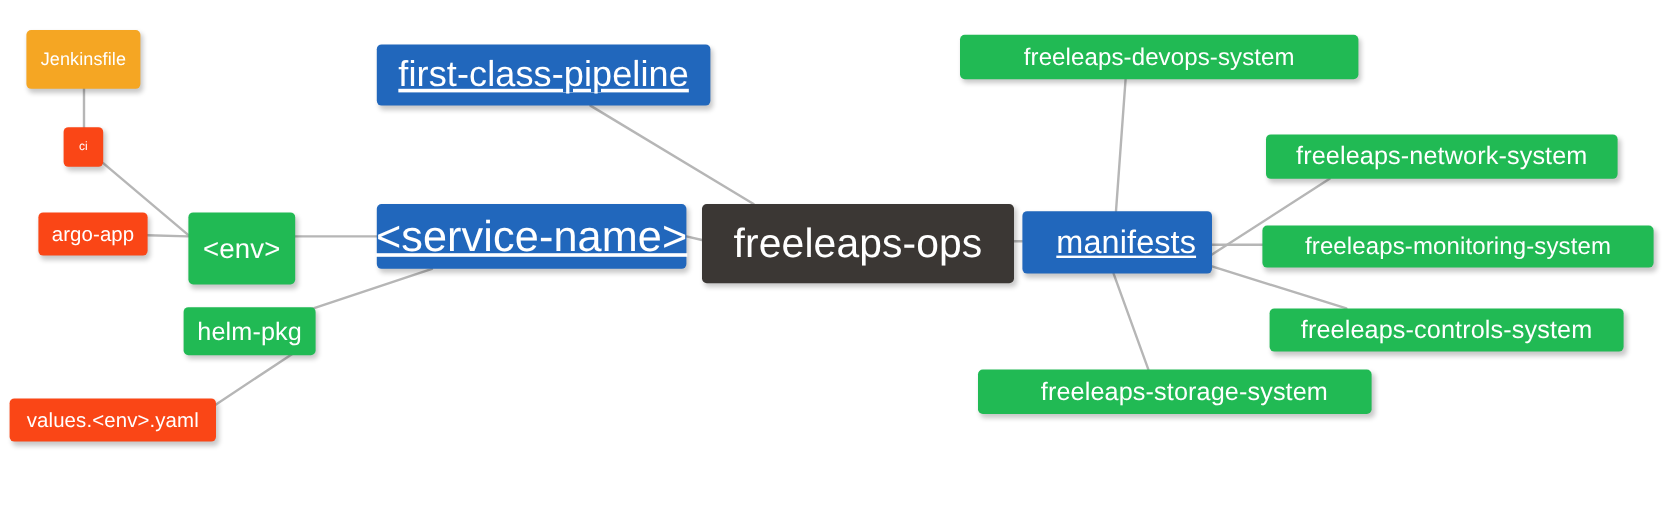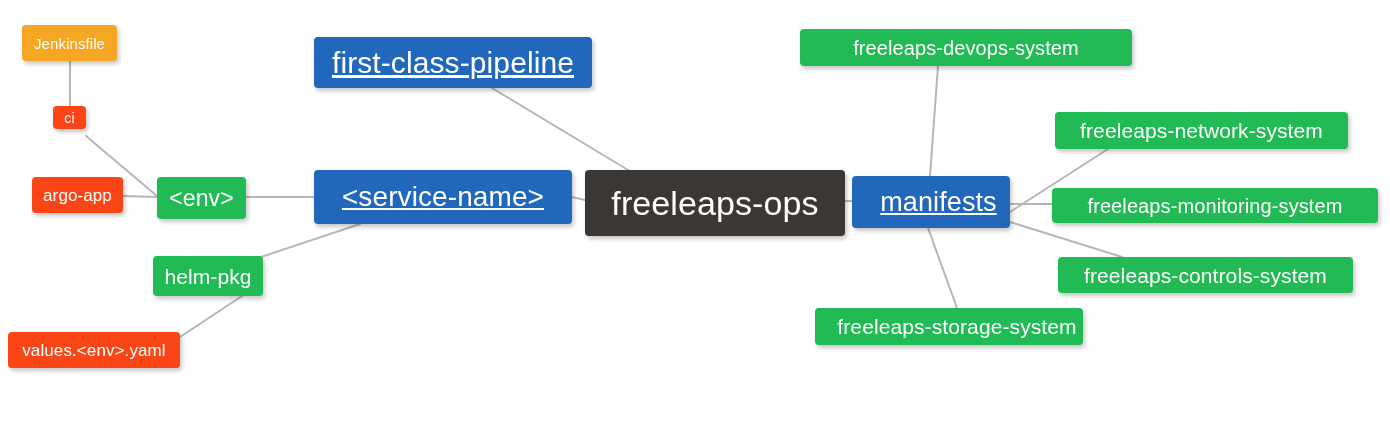--- a/index.html
+++ b/index.html
@@ -61,29 +61,29 @@
       <line x1="492" y1="88" x2="628" y2="170" stroke="#b6b6b6" stroke-width="2" stroke-linecap="round"></line>
       <line x1="572" y1="197" x2="585" y2="200" stroke="#b6b6b6" stroke-width="2" stroke-linecap="round"></line>
       <line x1="845" y1="201" x2="852" y2="201" stroke="#b6b6b6" stroke-width="2" stroke-linecap="round"></line>
       <line x1="930" y1="176" x2="938" y2="66" stroke="#b6b6b6" stroke-width="2" stroke-linecap="round"></line>
       <line x1="1010" y1="212" x2="1108" y2="149" stroke="#b6b6b6" stroke-width="2" stroke-linecap="round"></line>
       <line x1="1010" y1="204" x2="1052" y2="204" stroke="#b6b6b6" stroke-width="2" stroke-linecap="round"></line>
       <line x1="1010" y1="222" x2="1122" y2="257" stroke="#b6b6b6" stroke-width="2" stroke-linecap="round"></line>
       <line x1="928" y1="228" x2="957" y2="308" stroke="#b6b6b6" stroke-width="2" stroke-linecap="round"></line>
     </svg>
   <div id="node-layer">
-      <div class="node n-orange" style="left: 22px; top: 25px; width: 95px; height: 36px; font-size: 15px;">Jenkinsfile</div>
-      <div class="node n-red" style="left: 53px; top: 106px; width: 33px; height: 23px; font-size: 14px;">ci</div>
+      <div class="node n-orange" style="left: 22px; top: 25px; width: 95px; height: 49px; font-size: 15px;">Jenkinsfile</div>
+      <div class="node n-red" style="left: 53px; top: 106px; width: 33px; height: 33px; font-size: 10px;">ci</div>
       <div class="node n-red" style="left: 32px; top: 177px; width: 91px; height: 36px; font-size: 17px;">argo-app</div>
-      <div class="node n-green" style="left: 157px; top: 177px; width: 89px; height: 42px; font-size: 23px;">&lt;env&gt;</div>
+      <div class="node n-green" style="left: 157px; top: 177px; width: 89px; height: 60px; font-size: 23px;">&lt;env&gt;</div>
       <div class="node n-green" style="left: 153px; top: 256px; width: 110px; height: 40px; font-size: 21px;">helm-pkg</div>
       <div class="node n-red" style="left: 8px; top: 332px; width: 172px; height: 36px; font-size: 17px;">values.&lt;env&gt;.yaml</div>
       <div class="node n-blue" style="left: 314px; top: 37px; width: 278px; height: 51px; font-size: 30px;">first-class-pipeline</div>
-      <div class="node n-blue" style="left: 314px; top: 170px; width: 258px; height: 54px; font-size: 28px;">&lt;service-name&gt;</div>
+      <div class="node n-blue" style="left: 314px; top: 170px; width: 258px; height: 54px; font-size: 36px;">&lt;service-name&gt;</div>
       <div class="node n-root" style="left: 585px; top: 170px; width: 260px; height: 66px; font-size: 34px;">freeleaps-ops</div>
       <div class="node n-blue" style="left: 852px; top: 176px; width: 158px; height: 52px; font-size: 27px; padding-left: 15px;">manifests</div>
       <div class="node n-green" style="left: 800px; top: 29px; width: 332px; height: 37px; font-size: 20px;">freeleaps-devops-system</div>
       <div class="node n-green" style="left: 1055px; top: 112px; width: 293px; height: 37px; font-size: 21px;">freeleaps-network-system</div>
       <div class="node n-green" style="left: 1052px; top: 188px; width: 326px; height: 35px; font-size: 20px;">freeleaps-monitoring-system</div>
       <div class="node n-green" style="left: 1058px; top: 257px; width: 295px; height: 36px; font-size: 21px;">freeleaps-controls-system</div>
-      <div class="node n-green" style="left: 815px; top: 308px; width: 268px; height: 37px; font-size: 21px; padding-left: 16px;">freeleaps-storage-system</div>
+      <div class="node n-green" style="left: 815px; top: 308px; width: 328px; height: 37px; font-size: 21px; padding-left: 16px;">freeleaps-storage-system</div>
     </div>
 </div>
 
 </body></html>

